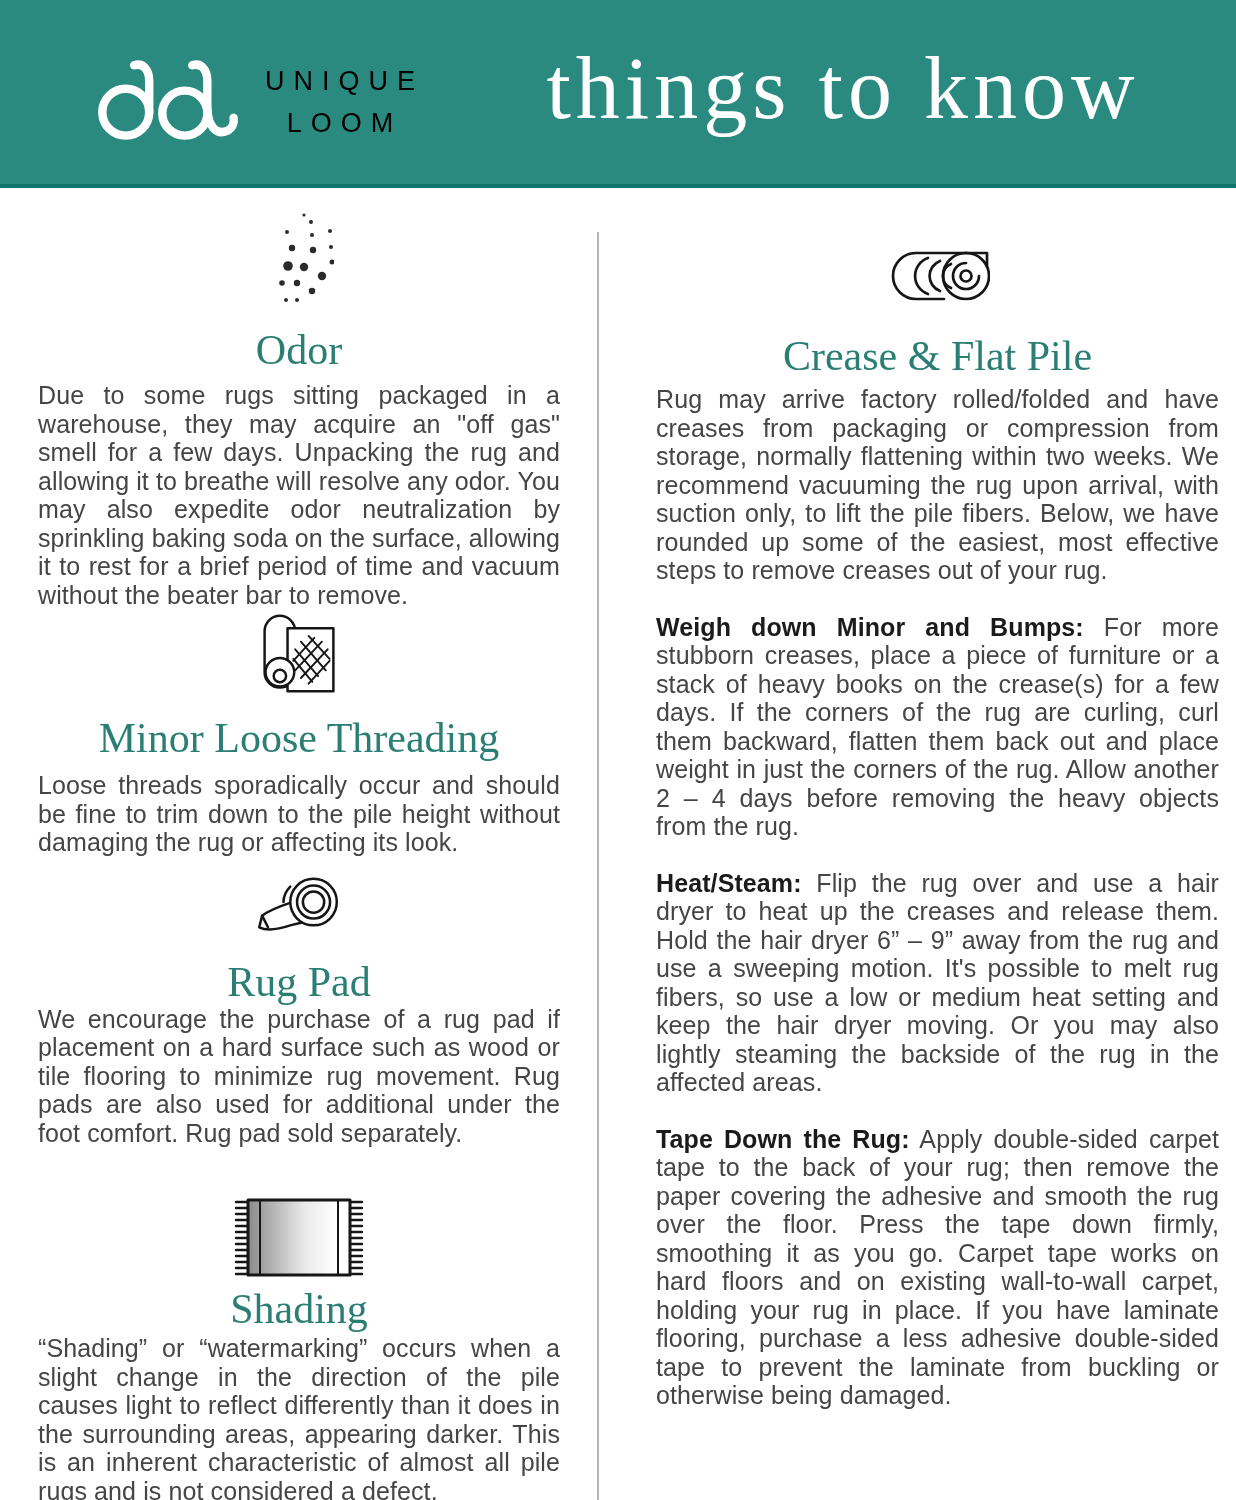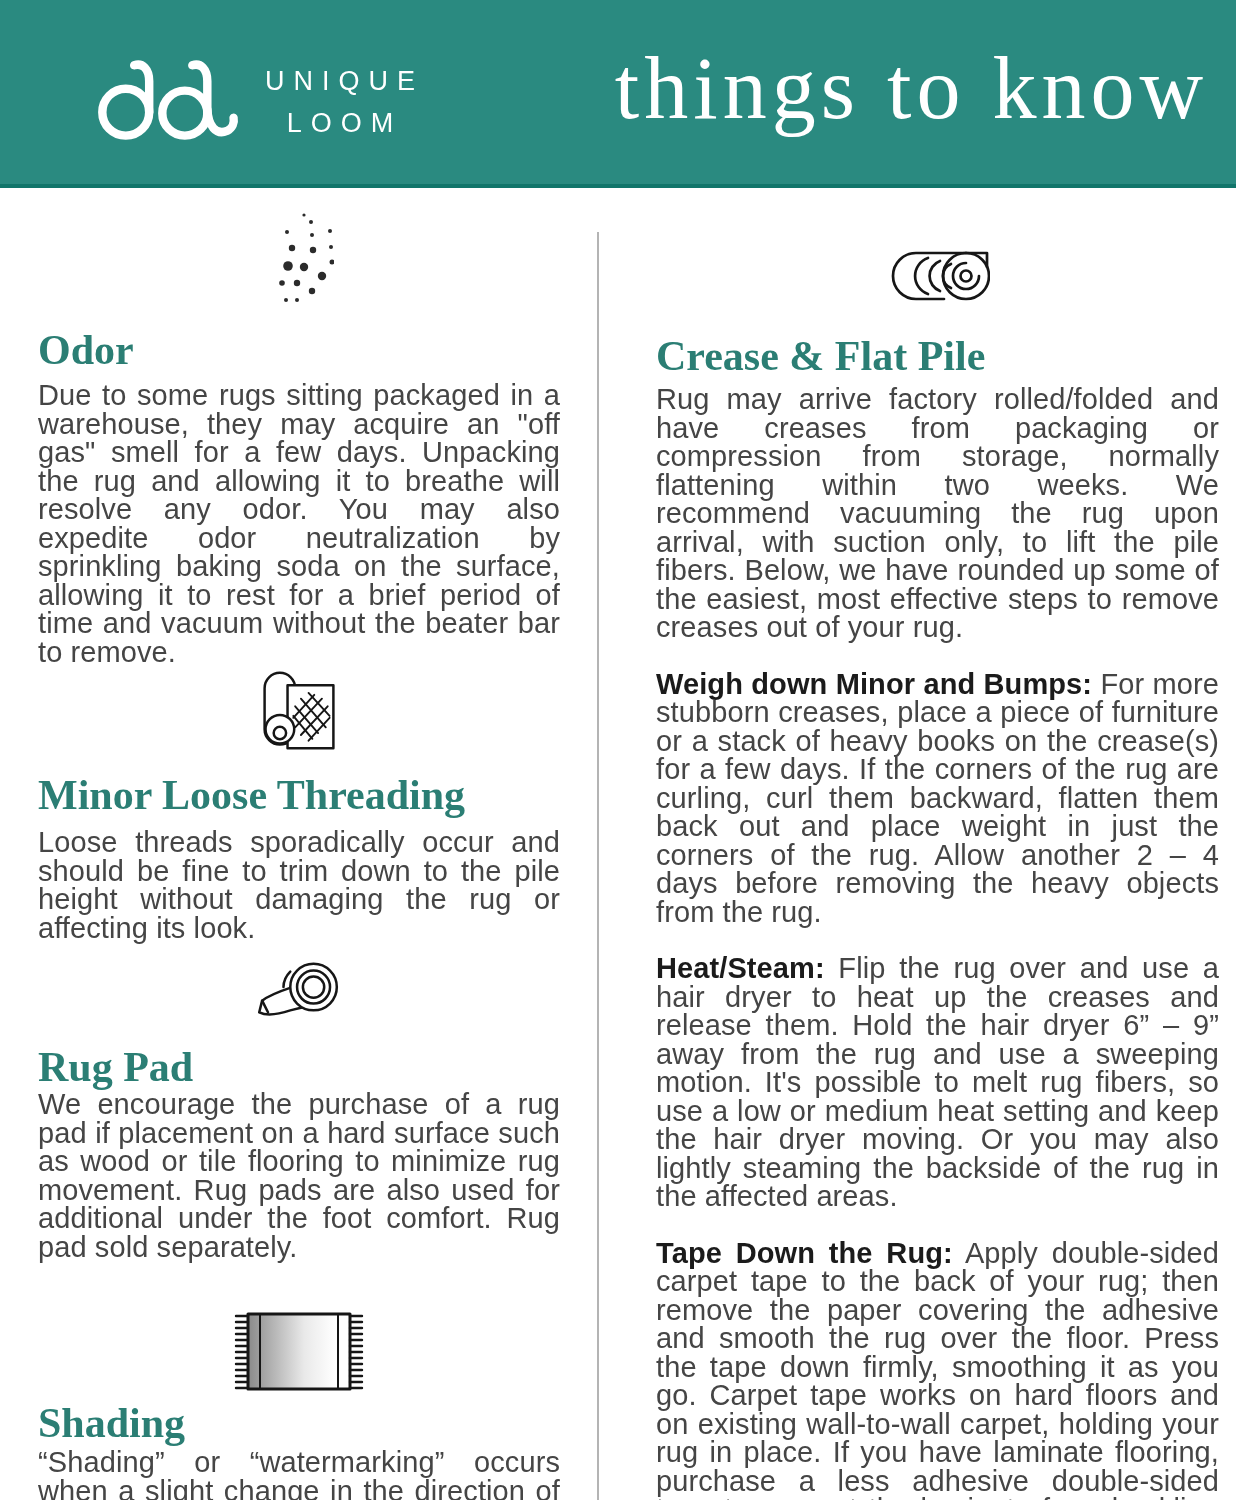--- a/index.html
+++ b/index.html
@@ -8,41 +8,41 @@
     font-family:"Liberation Sans",sans-serif;
   }
   
   .band{
     position:absolute;left:0;top:0;width:1236px;height:188px;box-sizing:border-box;
     background:var(--band,#2a8a80);border-bottom:4px solid var(--band_edge,#11756a);
   }
   .logo{position:absolute;left:92px;top:50px;}
   .brand{
     position:absolute;left:250px;top:60px;width:180px;text-align:center;
-    color:#ffffff;font-size:27px;font-weight:400;letter-spacing:9px;line-height:42px;
+    color:#000000;font-size:27px;font-weight:400;letter-spacing:9px;line-height:42px;
     text-indent:9px;
   }
   .hero-title{
-    position:absolute;left:478px;top:24px;width:730px;text-align:right;
+    position:absolute;left:478px;top:24px;width:730px;text-align:center;
     color:#ffffff;font-family:"Liberation Serif",serif;font-weight:400;
     font-size:88px;letter-spacing:5px;line-height:130px;white-space:nowrap;
   }
   
   .divider{position:absolute;left:597px;top:232px;width:2px;height:1268px;background:var(--divider,#b4b4b4);}
   .col{position:absolute;top:188px;}
   .col-left{left:38px;width:522px;}
   .col-right{left:656px;width:563px;}
   .icon-wrap{display:flex;justify-content:center;}
   h2.sec{
-    margin:0;text-align:left;font-family:"Liberation Serif",serif;font-weight:700;
+    margin:0;text-align:center;font-family:"Liberation Serif",serif;font-weight:400;
     color:var(--heading,#2b7e74);font-size:42px;line-height:46px;
   }
   p.body{
     margin:0;text-align:justify;color:var(--body,#454545);
-    font-size:29px;line-height:28.5px;letter-spacing:0.1px;
+    font-size:25px;line-height:28.5px;letter-spacing:0.1px;
   }
   p.body b{color:var(--bold,#1b1b1b);font-weight:bold;}
   svg.ink{stroke:var(--icon,#161616);fill:none;stroke-linecap:round;stroke-linejoin:round;}
 </style>
 </head>
 <body>
 
 <div class="page">
 
   <div class="band">

